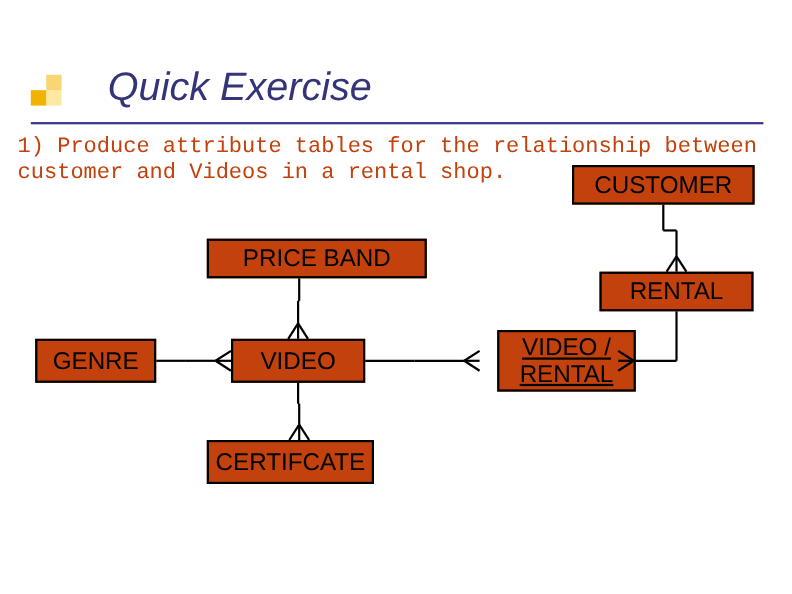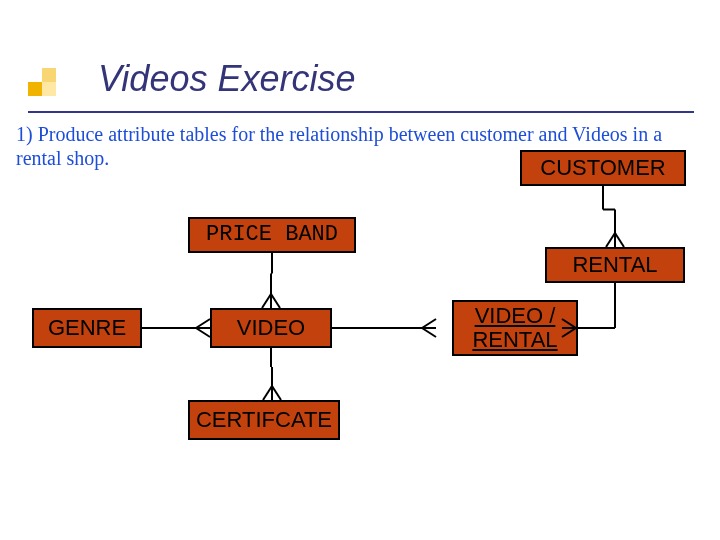--- a/index.html
+++ b/index.html
@@ -44,22 +44,22 @@
   }
   .title-bullet .a { position:absolute; left:0; top:14px; width:14px; height:14px; background:#f0b400; }
   .title-bullet .b { position:absolute; left:14px; top:0; width:14px; height:14px; background:#f0b400; opacity:.55; }
   .title-bullet .c { position:absolute; left:14px; top:14px; width:14px; height:14px; background:#ffd24a; opacity:.5; }
   .bodytext {
     position: absolute;
     left: 16px;
     top: 122px;
     width: 680px;
     font-size: 20px;
-    color: #1d4ed8;
-    font-family: Liberation Serif, serif;
+    color: #c2410c;
+    font-family: Liberation Mono, monospace;
     line-height: 1.22;
   }
   .entity {
     position: absolute;
     border: 2px solid #000;
     background: #c2410c;
     font-size: 22px;
     color: #000;
     display: flex;
     align-items: center;
@@ -81,27 +81,27 @@
 </style>
 </head>
 <body>
 <div class="stage">
 
 <div class="title-bullet">
   <div class="a"></div>
       <div class="b"></div>
       <div class="c"></div>
 </div>
-<div class="title">Videos Exercise</div>
+<div class="title">Quick Exercise</div>
 <div class="title-rule"></div>
 
 <div class="bodytext">1) Produce attribute tables for the relationship between customer and Videos in a rental shop.</div>
 
 <div class="entity" style="left: 520px; top: 150px; width: 166px; height: 36px;"><span>CUSTOMER</span></div>
-<div class="entity" style="left: 188px; top: 217px; width: 168px; height: 36px; font-family: Liberation Mono, monospace;"><span>PRICE BAND</span></div>
+<div class="entity" style="left: 188px; top: 217px; width: 200px; height: 36px;"><span>PRICE BAND</span></div>
 <div class="entity" style="left: 545px; top: 247px; width: 140px; height: 36px;"><span>RENTAL</span></div>
 <div class="entity" style="left: 32px; top: 308px; width: 110px; height: 40px;"><span>GENRE</span></div>
 <div class="entity" style="left: 210px; top: 308px; width: 122px; height: 40px;"><span>VIDEO</span></div>
 <div class="entity" style="left: 452px; top: 300px; width: 126px; height: 56px; text-decoration: underline;"><span>VIDEO /
 RENTAL</span></div>
 <div class="entity" style="left: 188px; top: 400px; width: 152px; height: 40px;"><span>CERTIFCATE</span></div>
 
 <svg class="wires">
       <line x1="615" y1="233" x2="615" y2="247" stroke="#000" stroke-width="2"></line>
       <line x1="615" y1="233" x2="624" y2="247" stroke="#000" stroke-width="2"></line>

